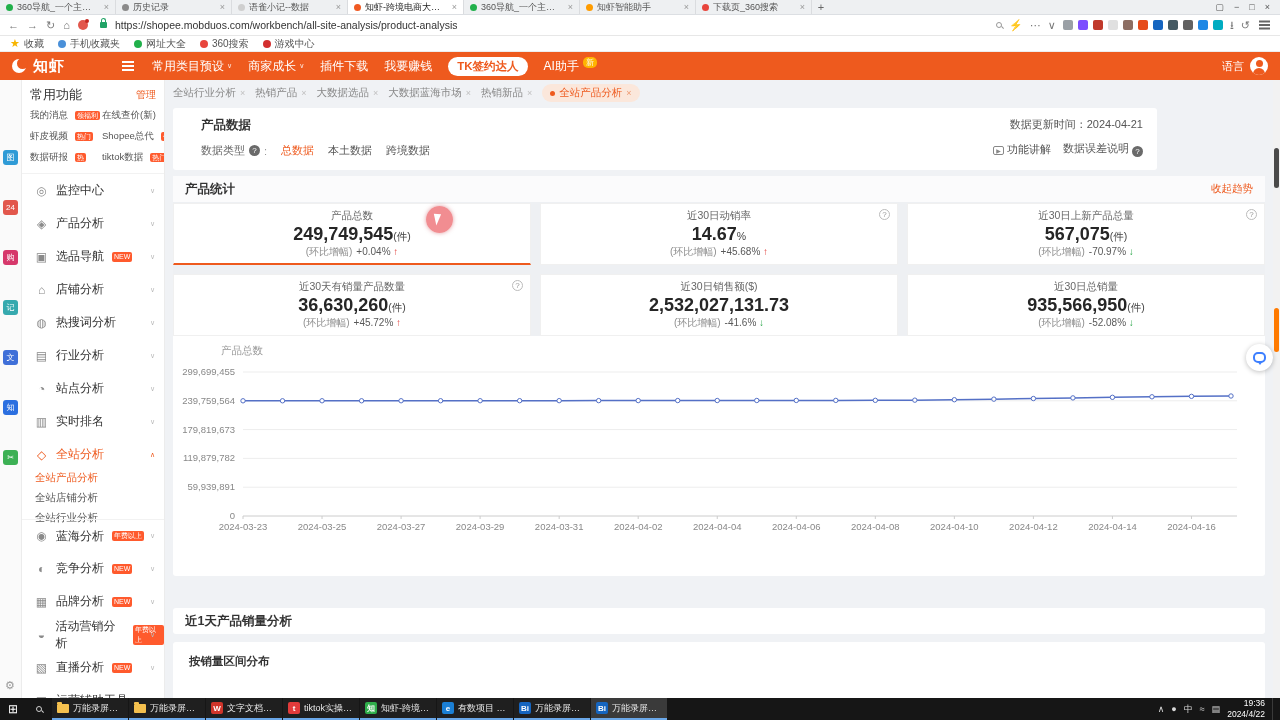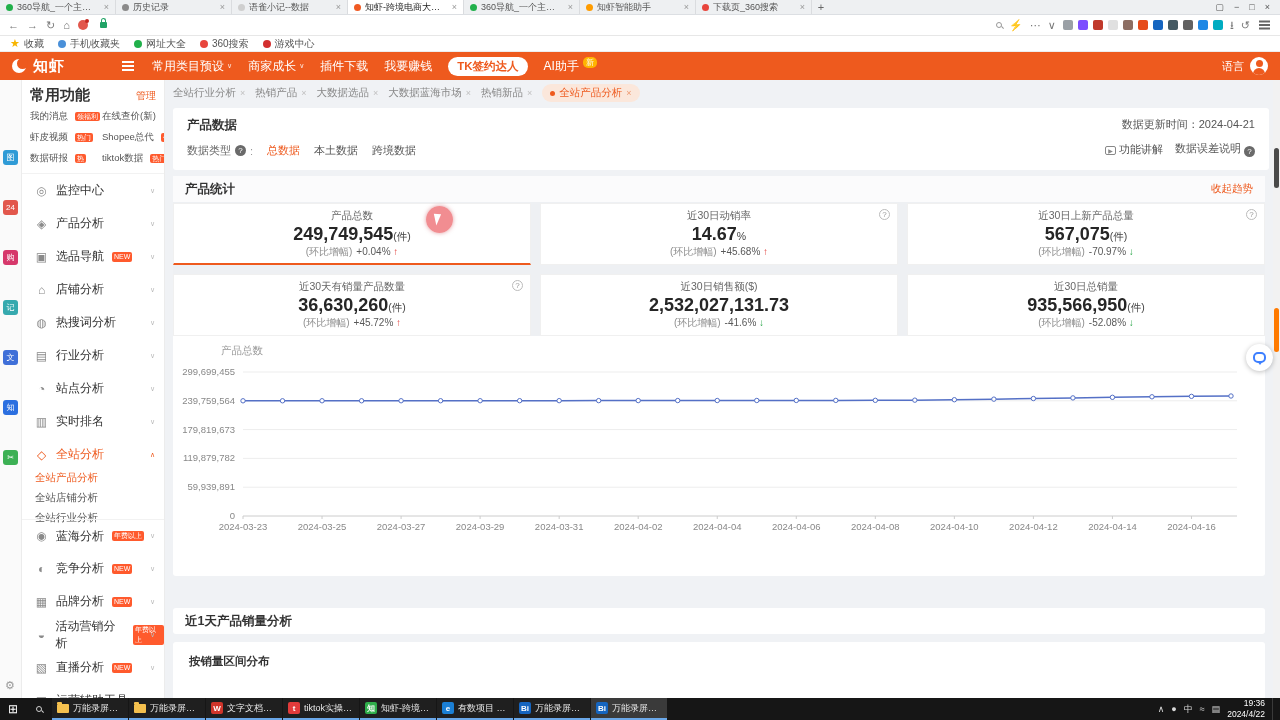--- a/index.html
+++ b/index.html
@@ -70,21 +70,21 @@
 
   
   .dock{position:absolute;top:80px;left:0;width:22px;height:618px;background:#fafafa;border-right:1px solid #ececec;}
   .dock .di{position:absolute;left:3px;width:15px;height:15px;border-radius:3px;color:#fff;font-size:8px;display:flex;align-items:center;justify-content:center;overflow:hidden;}
   .dock .gear{position:absolute;left:5px;bottom:6px;color:#999;font-size:11px;}
 
   
   .sidebar{position:absolute;top:80px;left:22px;width:143px;height:618px;background:#fff;border-right:1px solid #ececec;overflow:hidden;}
   .qpanel{padding:6px 8px 4px;border-bottom:1px solid #f2f2f2;height:94px;}
   .qhead{display:flex;justify-content:space-between;align-items:center;margin-bottom:5px;}
-  .qtitle{font-size:15px;font-weight:bold;color:#333;}
+  .qtitle{font-size:13px;font-weight:normal;color:#333;}
   .qmanage{font-size:10px;color:#ee5a1e;}
   .qgrid{display:grid;grid-template-columns:1fr 1fr;row-gap:8px;column-gap:2px;}
   .qitem{font-size:9.5px;color:#555;white-space:nowrap;display:flex;align-items:center;gap:7px;}
   .qbadge{background:#ff5a2d;color:#fff;font-size:7px;border-radius:2px;padding:0 2px;line-height:9px;}
   .menu .mitem{position:relative;height:33px;display:flex;align-items:center;padding-left:13px;gap:8px;}
   .menu .mitem.divtop{border-top:1px solid #f2f2f2;}
   .micon{color:#8a8a8a;font-size:12px;width:13px;text-align:center;}
   .mlabel{font-size:12px;color:#333;}
   .mitem.active .mlabel,.mitem.active .micon{color:#ee5a1e;}
   .mbadge{background:#ff5a2d;color:#fff;font-size:7px;border-radius:2px;padding:0 2px;line-height:10px;}
@@ -96,21 +96,21 @@
 
   
   .main{position:absolute;top:80px;left:165px;width:1108px;height:618px;background:#f0f2f5;overflow:hidden;}
   .crumbs{position:absolute;top:4px;left:8px;display:flex;align-items:center;gap:10px;height:18px;font-size:10.5px;color:#888;}
   .crumb{display:flex;align-items:center;gap:4px;}
   .crumb .x{color:#c0c0c0;font-size:9px;}
   .crumb.active{background:#fbe7db;color:#ee5a1e;border-radius:9px;padding:2px 8px;}
   .crumb.active .dot{width:5px;height:5px;border-radius:50%;background:#ee5a1e;}
   .crumb.active .x{color:#ee9a72;}
 
-  .cardA{position:absolute;left:8px;top:28px;width:1096px;height:62px;background:#fff;border-radius:3px;padding:9px 14px;}
+  .cardA{position:absolute;left:8px;top:28px;width:984px;height:62px;background:#fff;border-radius:3px;padding:9px 28px;}
   .cA-title{font-size:12.5px;font-weight:bold;color:#333;}
   .cA-row{margin-top:9px;display:flex;align-items:center;gap:14px;font-size:11px;color:#666;}
   .info-dark{width:11px;height:11px;border-radius:50%;background:#6a6a6a;color:#fff;font-size:8px;display:inline-flex;align-items:center;justify-content:center;}
   .opt{color:#555;}
   .opt.active{color:#ee5a1e;}
   .cA-right{position:absolute;right:14px;top:9px;text-align:right;font-size:11px;color:#555;}
   .cA-links{margin-top:9px;display:flex;gap:12px;align-items:center;justify-content:flex-end;}
   .vic{display:inline-block;border:1px solid #888;border-radius:2px;font-size:6px;color:#888;padding:0 2px;margin-right:3px;}
 
   .sectionB{position:absolute;left:8px;top:96px;width:1092px;height:400px;background:#fff;border-radius:3px;}
@@ -212,20 +212,21 @@
       </div>
     </div>
 
   <div class="toolbar">
     <span class="ticon">←</span>
     <span class="ticon">→</span>
     <span class="ticon">↻</span>
     <span class="ticon">⌂</span>
     <span class="paw"></span>
     <span class="lock"></span>
+    <span class="url">https://shopee.mobduos.com/workbench/all-site-analysis/product-analysis</span>
     <div class="tb-right">
       <span class="mag"></span>
       <span class="ticon">⚡</span>
       <span class="ticon">⋯</span>
       <span class="ticon">∨</span>
       <div class="extrow" id="extrow">
           <span class="ext" style="background: rgb(154, 160, 166);"></span>
           <span class="ext" style="background: rgb(124, 77, 255);"></span>
           <span class="ext" style="background: rgb(192, 57, 43);"></span>
           <span class="ext" style="background: rgb(224, 224, 224);"></span>

